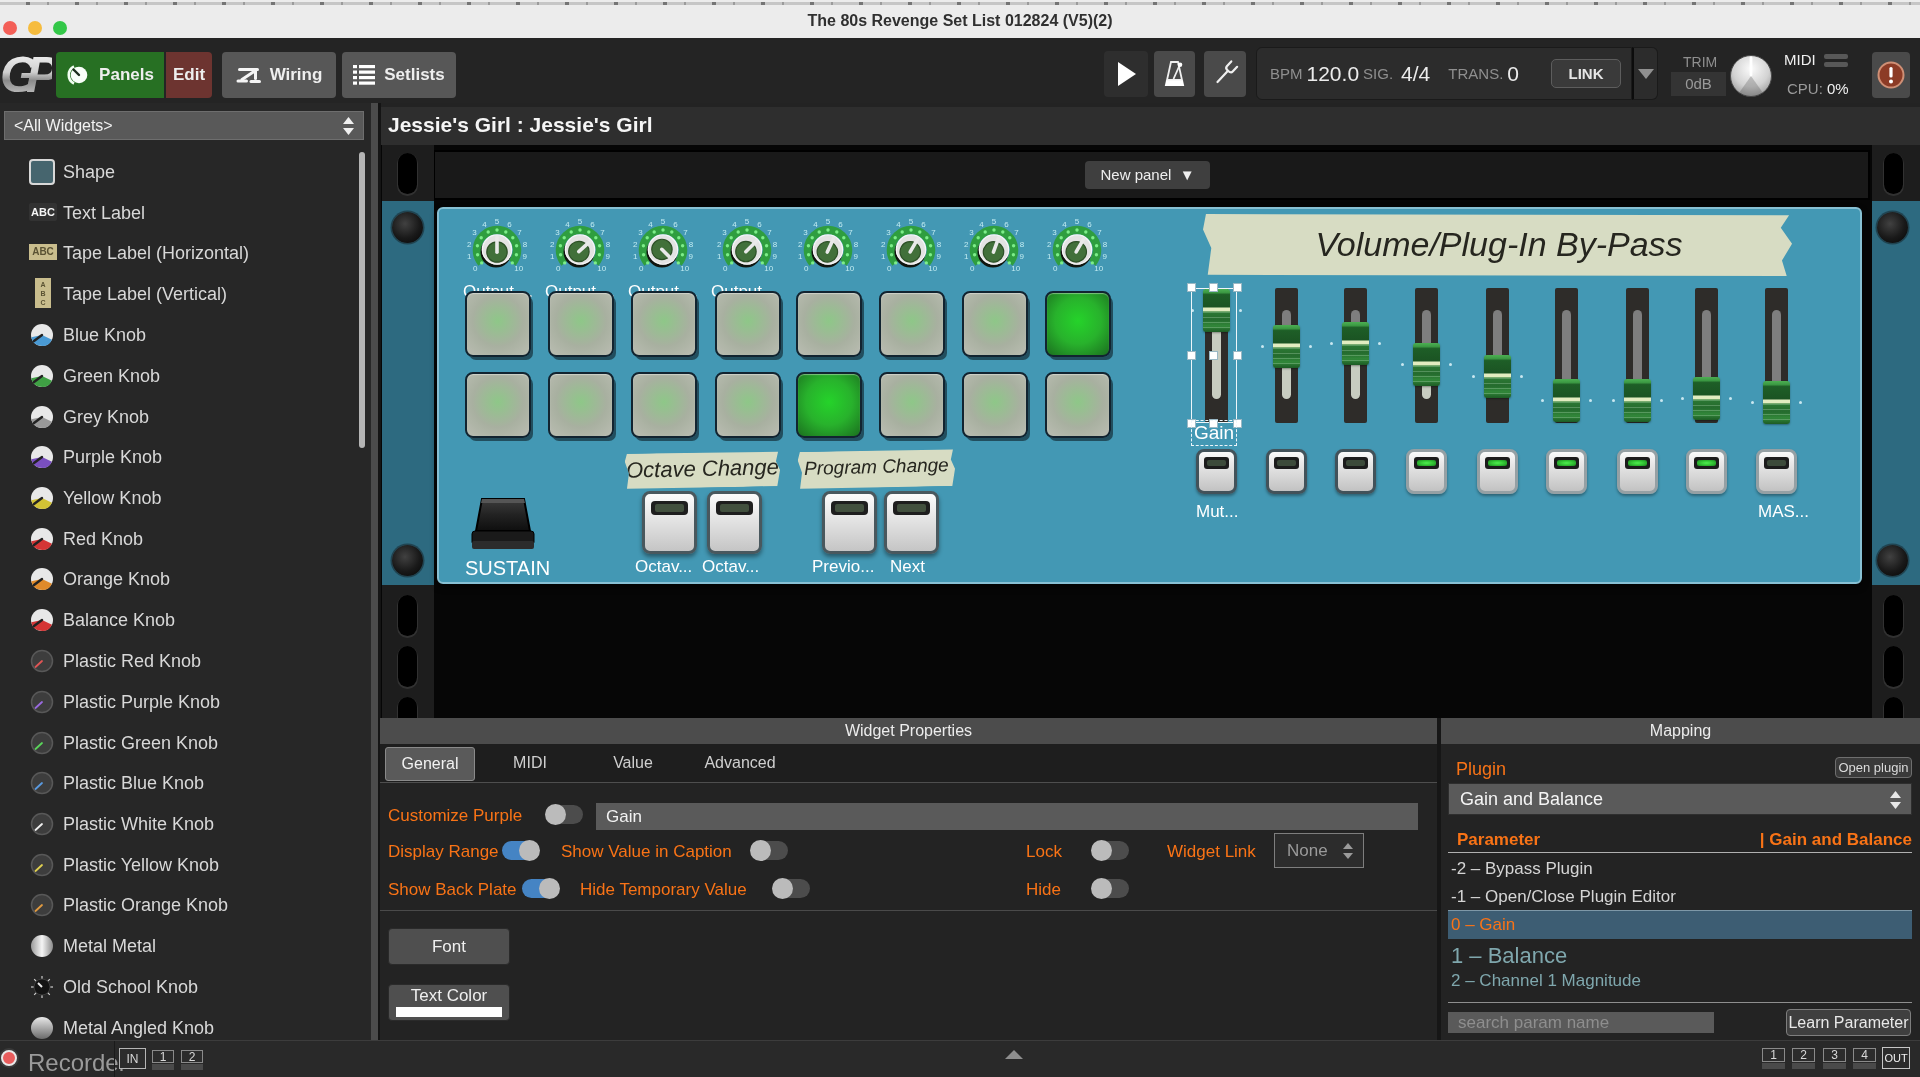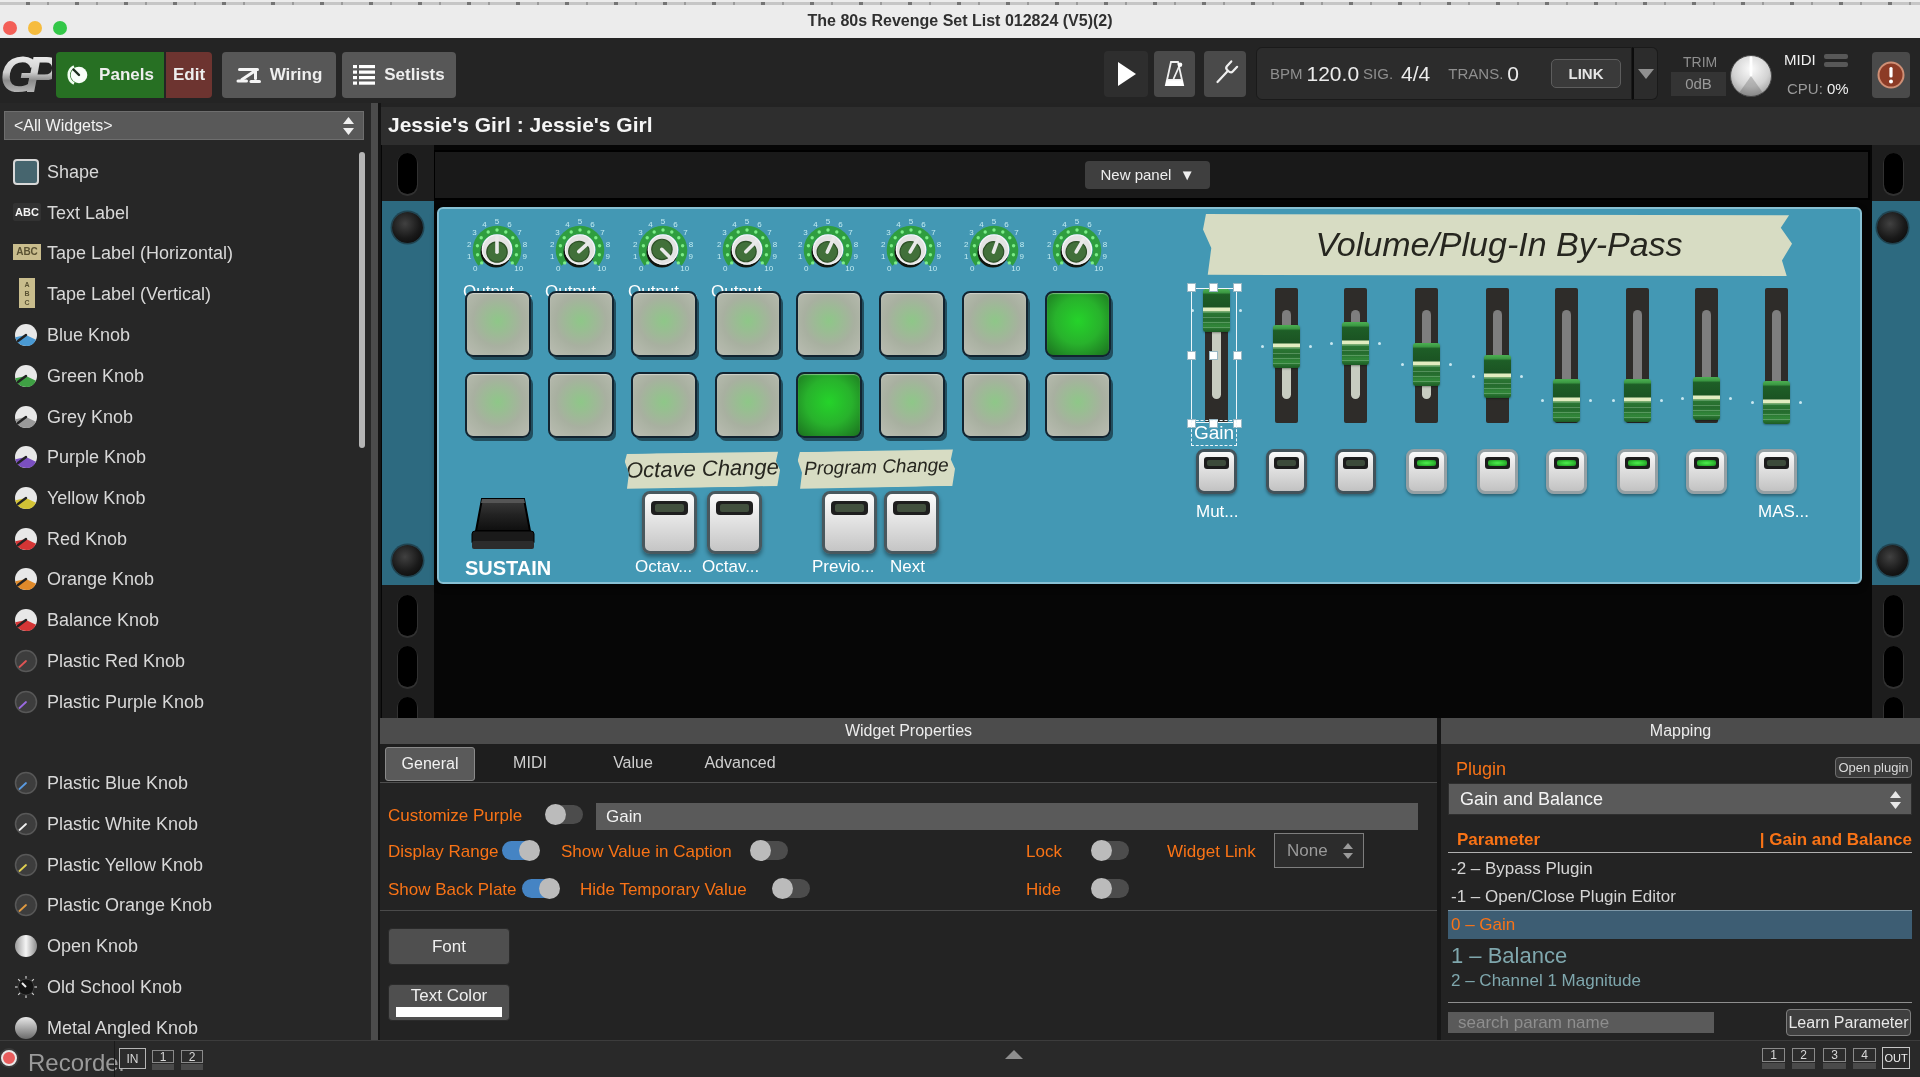--- a/index.html
+++ b/index.html
@@ -12,21 +12,21 @@
 #wintitle{position:absolute;left:0;top:7px;width:1920px;text-align:center;font-size:16px;font-weight:bold;color:#303030}
 
 #toolbar{left:0;top:38px;width:1920px;height:65px;background:#242424}
 .tbtn{position:absolute;top:14px;height:46px;color:#eee;font-size:17px;font-weight:600;display:flex;align-items:center;justify-content:center;gap:9px}
 #bpmpanel{position:absolute;left:1256px;top:9px;width:376px;height:53px;background:#2c2c2c;border:1px solid #1a1a1a;border-radius:6px 0 0 6px;display:flex;align-items:center}
 .bpml{color:#8f8f8f;font-size:15px}
 .bpmv{color:#ececec;font-size:21px}
 
 #sidebar{left:0;top:103px;width:378px;height:937px;background:#272727}
 #allw{position:absolute;left:4px;top:8px;width:360px;height:29px;background:#595959;border:1px solid #6e6e6e;color:#f2f2f2;font-size:16px;line-height:27px;padding-left:9px}
-.sbitem{position:absolute;left:0;width:420px;height:40px;color:#d8d8d8;font-size:18px;line-height:40px}
+.sbitem{position:absolute;left:16px;width:420px;height:40px;color:#d8d8d8;font-size:18px;line-height:40px}
 .sbitem .lbl{position:absolute;left:47px;top:0}
 .sbitem .ic{position:absolute;left:13px;top:7px;width:26px;height:26px}
 #sbscroll{position:absolute;left:359px;top:49px;width:6px;height:296px;background:#b5b5b5;border-radius:3px}
 
 #maintitle{left:381px;top:103px;width:1539px;height:42px;background:#2e2e2e;border-top:4px solid #232323;box-sizing:border-box}
 #maintitle span{position:absolute;left:7px;top:6px;font-size:21px;font-weight:bold;color:#f5f5f5}
 #rack{left:381px;top:145px;width:1539px;height:573px;background:#060606}
 .rail{position:absolute;top:0;width:52px;height:573px;background:#1d1d1d}
 .oval{position:absolute;left:16px;width:19px;height:41px;border-radius:10px;background:#000;box-shadow:0 1px 0 1px rgba(90,90,90,0.35)}
 .ear{position:absolute;top:56px;width:52px;height:384px;background:#2d6a80}
@@ -286,20 +286,28 @@
         <span class="lbl">Plastic Red Knob</span>
       </div>
   <div class="sbitem" style="top:579px">
         <span class="ic"><svg width="26" height="26" viewBox="0 0 26 26">
             <circle cx="13" cy="13" r="10.5" fill="#3d3d3d"></circle>
             <circle cx="13" cy="13" r="10.5" fill="none" stroke="#585858" stroke-width="1.5"></circle>
             <path d="M13 13 L6.5 19" stroke="#9a6ae0" stroke-width="1.8" stroke-linecap="round"></path>
           </svg></span>
         <span class="lbl">Plastic Purple Knob</span>
       </div>
+  <div class="sbitem" style="top:620px">
+        <span class="ic"><svg width="26" height="26" viewBox="0 0 26 26">
+            <circle cx="13" cy="13" r="10.5" fill="#3d3d3d"></circle>
+            <circle cx="13" cy="13" r="10.5" fill="none" stroke="#585858" stroke-width="1.5"></circle>
+            <path d="M13 13 L6.5 19" stroke="#5ad45a" stroke-width="1.8" stroke-linecap="round"></path>
+          </svg></span>
+        <span class="lbl">Plastic Green Knob</span>
+      </div>
   <div class="sbitem" style="top:660px">
         <span class="ic"><svg width="26" height="26" viewBox="0 0 26 26">
             <circle cx="13" cy="13" r="10.5" fill="#3d3d3d"></circle>
             <circle cx="13" cy="13" r="10.5" fill="none" stroke="#585858" stroke-width="1.5"></circle>
             <path d="M13 13 L6.5 19" stroke="#5a9ae0" stroke-width="1.8" stroke-linecap="round"></path>
           </svg></span>
         <span class="lbl">Plastic Blue Knob</span>
       </div>
   <div class="sbitem" style="top:701px">
         <span class="ic"><svg width="26" height="26" viewBox="0 0 26 26">
@@ -329,21 +337,21 @@
         <span class="ic"><svg width="26" height="26" viewBox="0 0 26 26">
             <defs>
               <linearGradient id="mg19" x1="0" y1="0" x2="1" y2="0">
                 <stop offset="0" stop-color="#9a9a9a"></stop>
                 <stop offset=".5" stop-color="#f5f5f5"></stop>
                 <stop offset="1" stop-color="#8a8a8a"></stop>
               </linearGradient>
             </defs>
             <circle cx="13" cy="13" r="11" fill="url(#mg19)"></circle>
           </svg></span>
-        <span class="lbl">Open Knob</span>
+        <span class="lbl">Metal Metal</span>
       </div>
   <div class="sbitem" style="top:864px">
         <span class="ic"><svg width="26" height="26" viewBox="0 0 26 26">
             <g stroke="#cfcfcf" stroke-width="1.2">
               <path d="M13 2 L13 5"></path>
               <path d="M13 21 L13 24"></path>
               <path d="M2 13 L5 13"></path>
               <path d="M21 13 L24 13"></path>
               <path d="M5.2 5.2 L7.3 7.3"></path>
               <path d="M18.7 18.7 L20.8 20.8"></path>
@@ -698,21 +706,21 @@
               <stop offset="0" stop-color="#3c3c3c"></stop>
               <stop offset=".5" stop-color="#222"></stop>
               <stop offset="1" stop-color="#0e0e0e"></stop>
             </linearGradient>
           </defs>
 <path d="M12 2 L54 2 L60 34 L6 34 Z" fill="url(#ped)" stroke="#000" stroke-width="2"></path>
 <path d="M12 2 L54 2 L55 6 L11 6 Z" fill="#555"></path>
 <rect x="2" y="34" width="62" height="14" rx="3" fill="#1a1a1a" stroke="#000"></rect>
 <rect x="2" y="44" width="62" height="8" rx="2" fill="#2c2c2c"></rect>
 </svg>
-<div class="wlabel" style="left:26px;top:348px;font-size:20px;font-weight:bold">SUSTAIN</div>
+<div class="wlabel" style="left:26px;top:348px;font-size:20px;font-weight:normal">SUSTAIN</div>
 <div class="tape" style="left:186px;top:243px;width:155px;height:36px;font-size:22px;text-align:center;line-height:34px;transform:rotate(-1.3deg)">Octave Change</div>
 <div class="tape" style="left:359px;top:241px;width:157px;height:38px;font-size:19px;text-align:center;line-height:34px;transform:rotate(-1.5deg)">Program Change</div>
 <div style="position:absolute;left:203px;top:282px;width:55px;height:63px;border-radius:8px;border:3px solid #49585e;background:linear-gradient(#fbfbfb,#ececec 30%,#c5c5c5);box-shadow:0 3px 4px rgba(0,0,0,.4)">
     <div style="position:absolute;left:6px;top:7px;width:37px;height:14px;border-radius:4px;background:#1e1e1e">
             <div style="position:absolute;left:4px;top:3px;width:29px;height:8px;border-radius:2px;background:#42503e"></div>
           </div>
         </div>
 <div style="position:absolute;left:268px;top:282px;width:55px;height:63px;border-radius:8px;border:3px solid #49585e;background:linear-gradient(#fbfbfb,#ececec 30%,#c5c5c5);box-shadow:0 3px 4px rgba(0,0,0,.4)">
     <div style="position:absolute;left:6px;top:7px;width:37px;height:14px;border-radius:4px;background:#1e1e1e">
             <div style="position:absolute;left:4px;top:3px;width:29px;height:8px;border-radius:2px;background:#42503e"></div>

